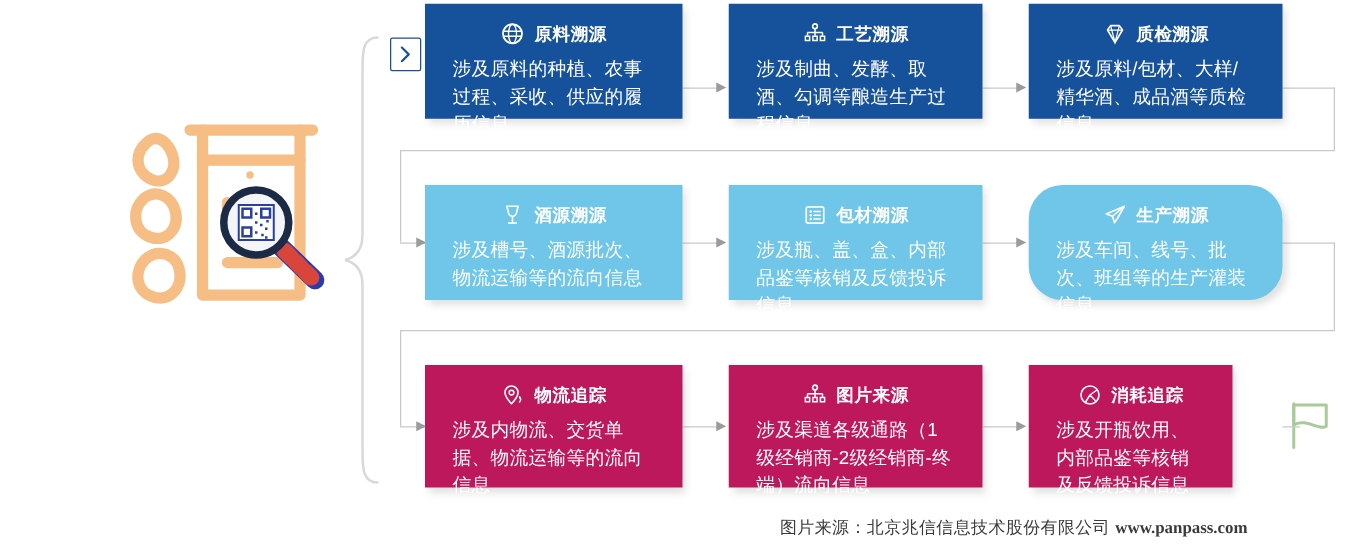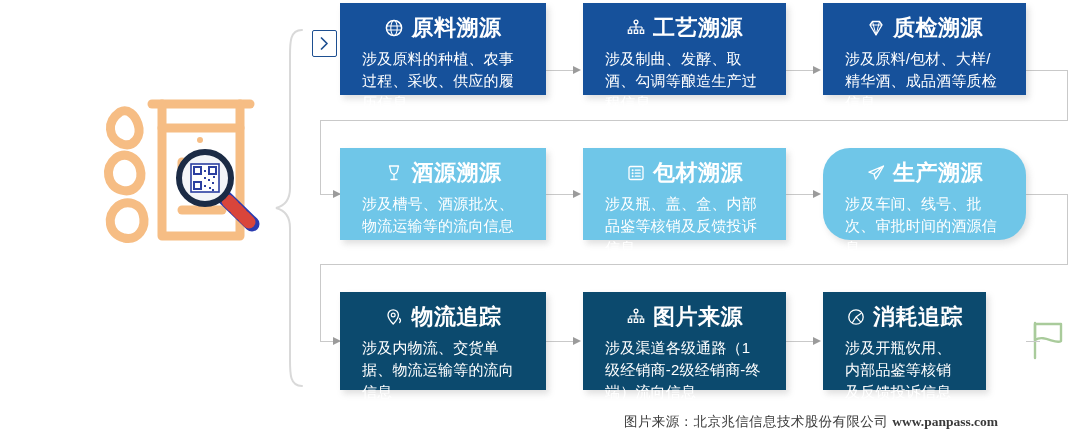--- a/index.html
+++ b/index.html
@@ -37,30 +37,30 @@
     box-shadow:3px 4px 6px rgba(120,120,120,.22);
     color:#ffffff;
   }
   .card .hd{
     display:flex;align-items:center;justify-content:center;
     gap:8px;margin:2px 0 9px 0;
   }
   .card .hd .ic{display:flex;align-items:center;justify-content:center;width:19px;height:19px;}
   .card .hd .ic svg{display:block;}
   .card .title{
-    font-size:22px;font-weight:bold;letter-spacing:.5px;
+    font-size:14px;font-weight:bold;letter-spacing:.5px;
     line-height:1;white-space:nowrap;
   }
   .card .desc{
     font-size:15px;line-height:1.45;text-align:left;
     letter-spacing:.2px;word-break:break-all;
   }
   .row-a .card{background:#16519b;}
   .row-b .card{background:#6fc6e8;}
-  .row-c .card{background:#0c4a6e;}
+  .row-c .card{background:#be185d;}
 
   
   .hline{position:absolute;height:1px;background:#c9c9c9;}
   .vline{position:absolute;width:1px;background:#c9c9c9;}
   .arrowR{
     position:absolute;width:0;height:0;
     border-top:4.5px solid transparent;border-bottom:4.5px solid transparent;
     border-left:8px solid #9b9b9b;
   }
   .footer{
@@ -246,21 +246,21 @@
     <div class="card" style="left:823px;top:148px;width:203px;height:92px;border-radius:27px;">
       <div class="hd">
         <span class="ic">
           <svg width="18" height="18" viewBox="0 0 18 18">
             <path d="M16.5 2 L2 8.2 L7 10 L16.5 2 Z" fill="none" stroke="#ffffff" stroke-width="1.3" stroke-linejoin="round"></path>
             <path d="M7 10 L8.6 15.2 L11 11.6 L16.5 2" fill="none" stroke="#ffffff" stroke-width="1.3" stroke-linejoin="round"></path>
           </svg>
         </span>
         <span class="title">生产溯源</span>
       </div>
-      <div class="desc">涉及车间、线号、批次、审批时间的酒源信息</div>
+      <div class="desc">涉及车间、线号、批次、班组等的生产灌装信息</div>
     </div>
   </div>
 
   <div class="row-c">
     <div class="card" style="left:340px;top:292px;width:206px;height:98px;">
       <div class="hd">
         <span class="ic">
           <svg width="18" height="18" viewBox="0 0 18 18">
             <path d="M8.2 16 C8.2 16 13.4 10.6 13.4 7 A5.2 5.2 0 0 0 3 7 C3 10.6 8.2 16 8.2 16 Z" fill="none" stroke="#ffffff" stroke-width="1.3" stroke-linejoin="round"></path>
             <circle cx="8.2" cy="7" r="1.9" fill="none" stroke="#ffffff" stroke-width="1.2"></circle>

